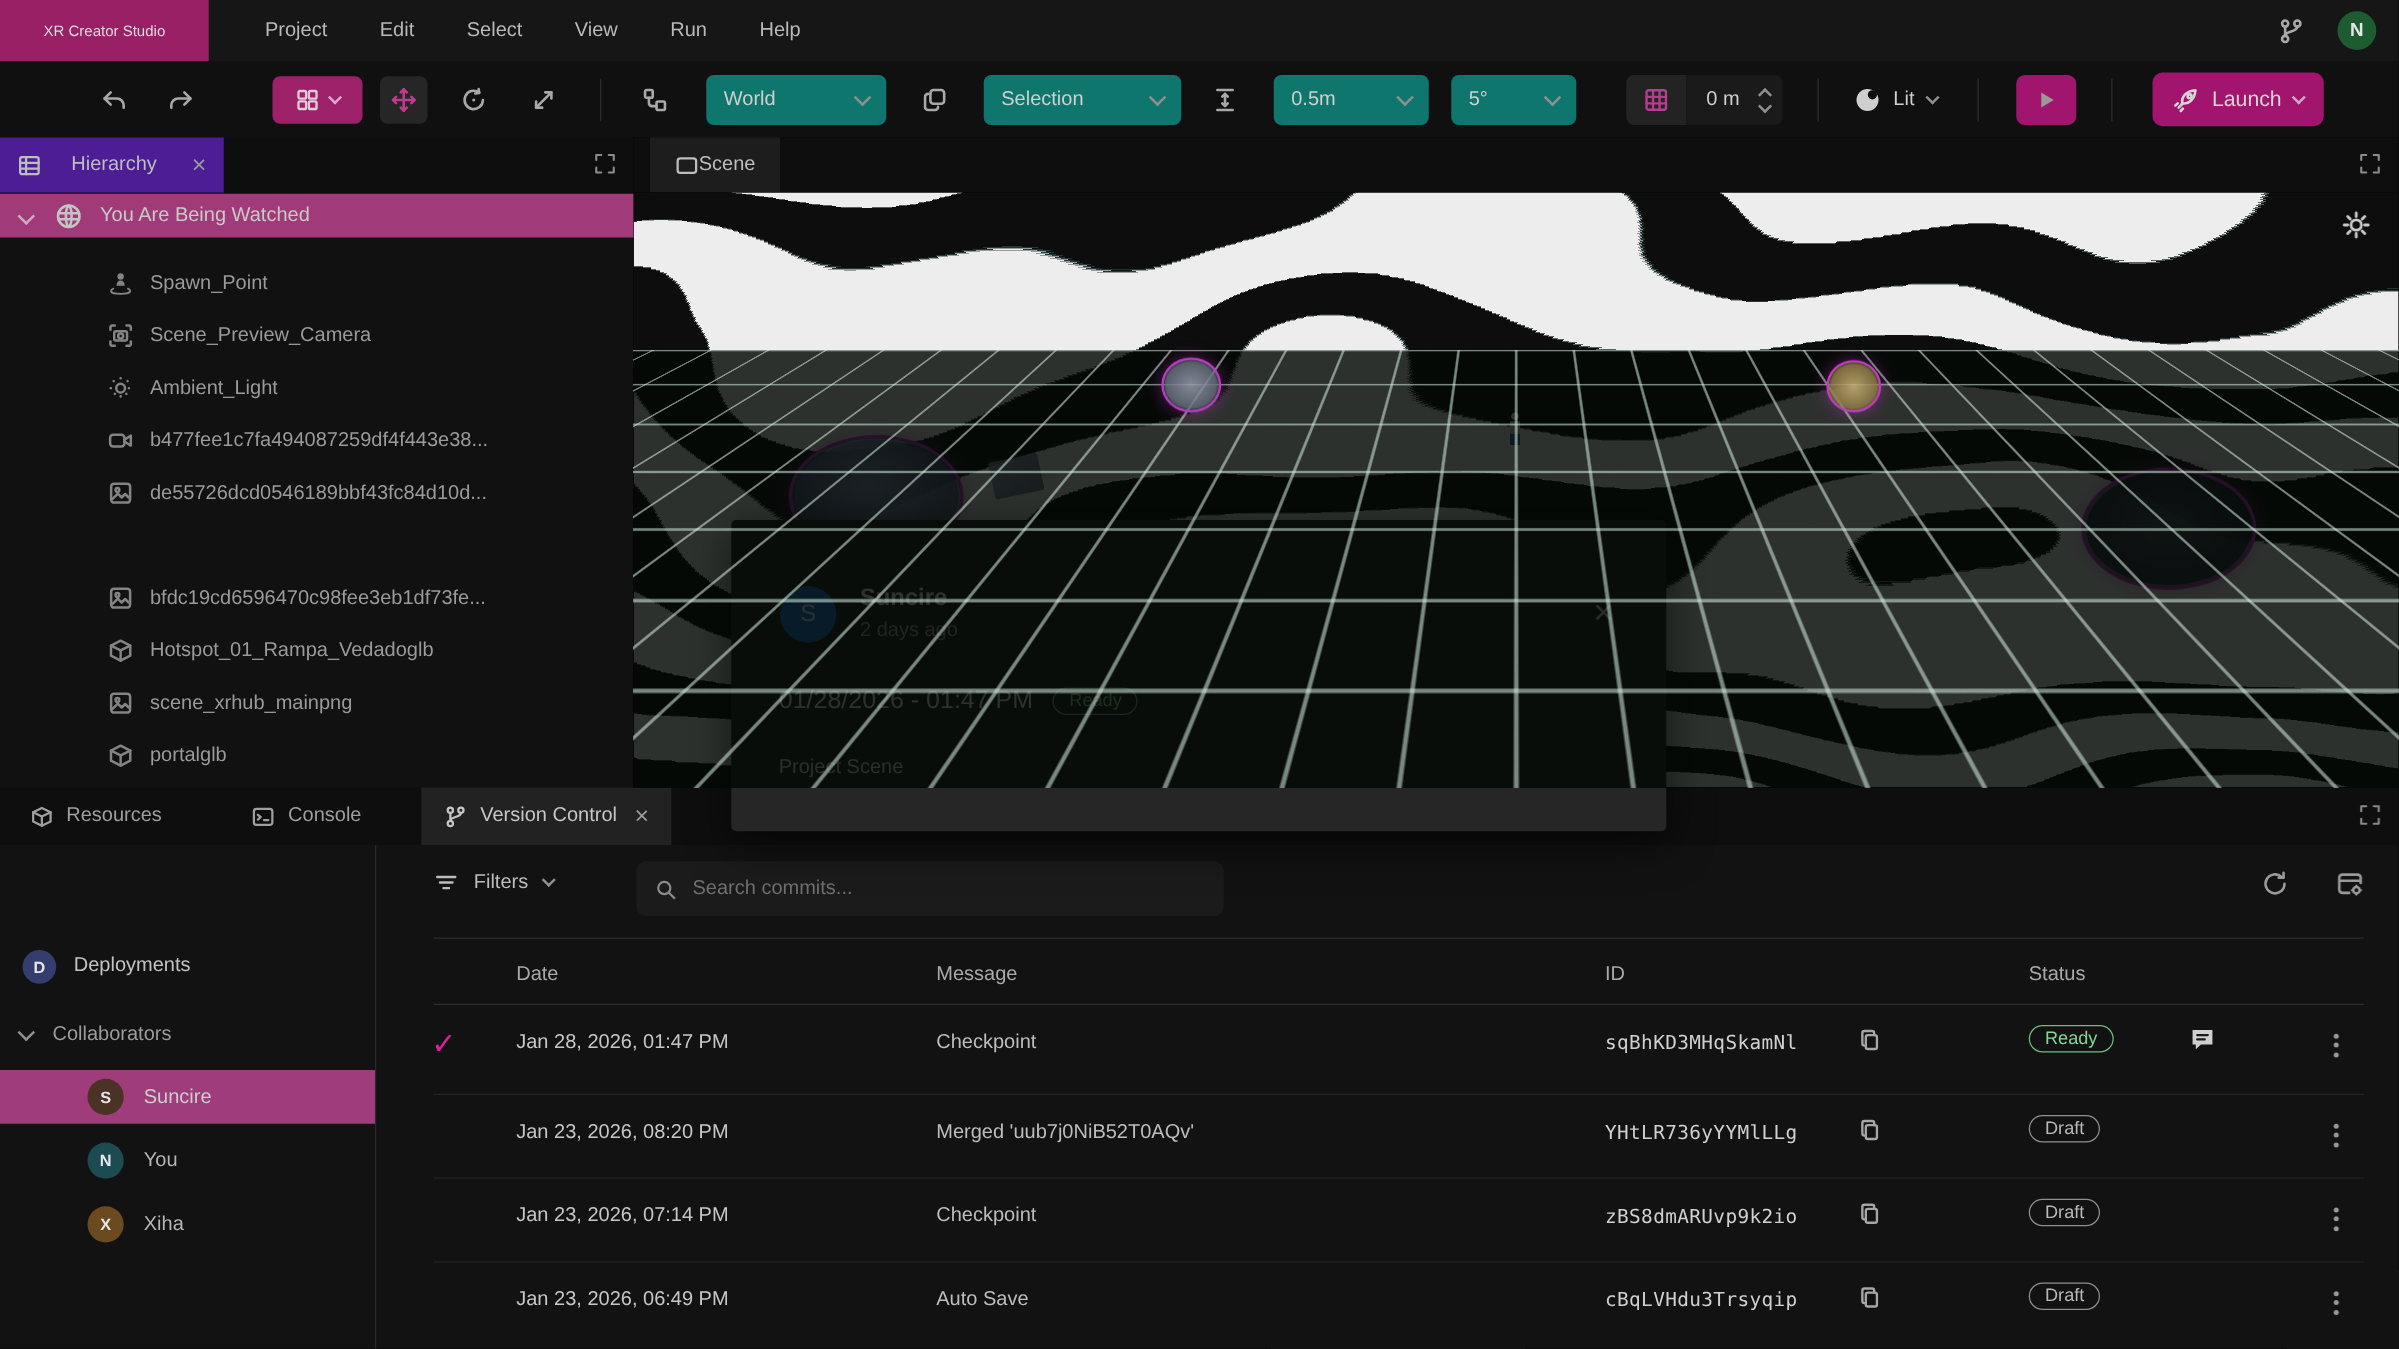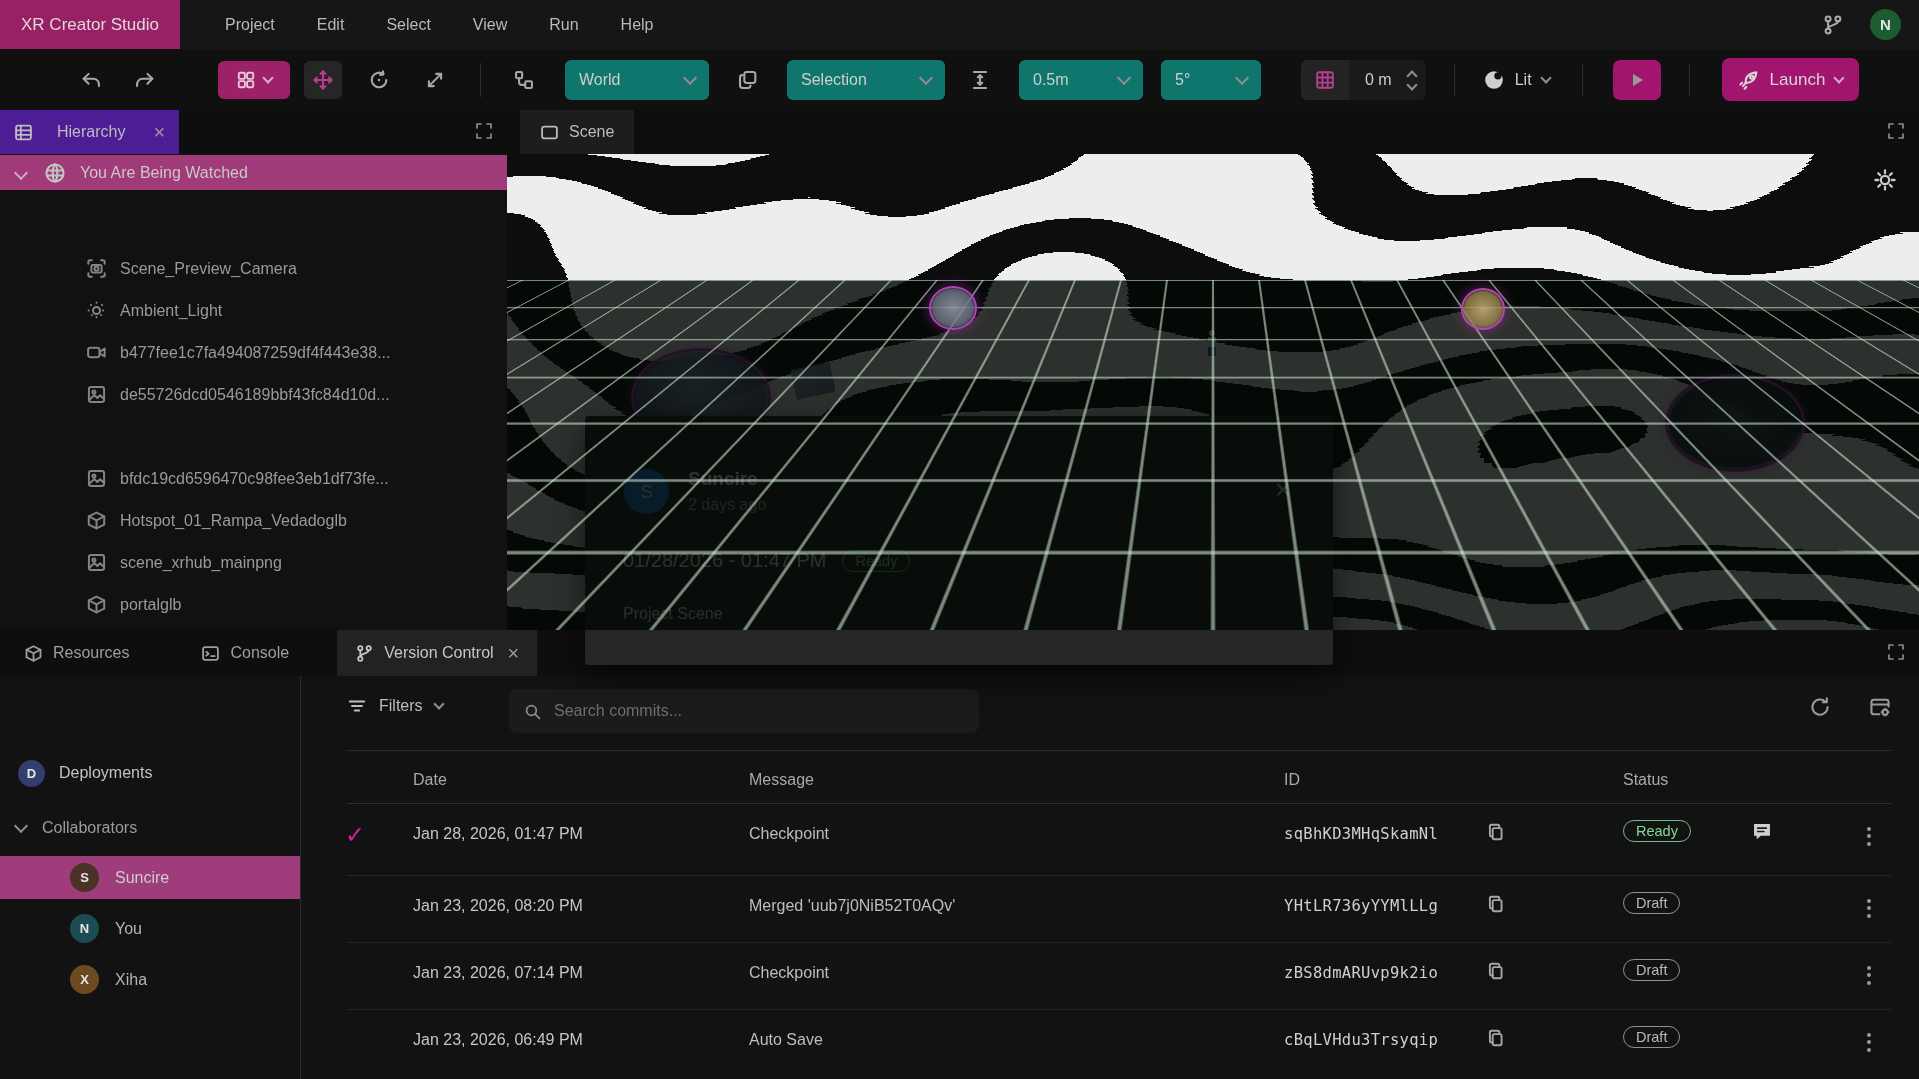--- a/index.html
+++ b/index.html
@@ -3,22 +3,22 @@
 <meta charset="utf-8">
 <style>
   html,body{margin:0;padding:0;background:#000;}
   .app{position:relative;width:1919px;height:1079px;background:#0c0c0c;overflow:hidden;
        font-family:"Liberation Sans",sans-serif;color:#c9c9c9;-webkit-font-smoothing:antialiased;}
   svg{display:block}
   .ic{stroke:currentColor;fill:none;stroke-width:1.7;stroke-linecap:round;stroke-linejoin:round}
 
   
   .menubar{position:absolute;top:0;left:0;width:100%;height:49px;background:#161616;display:flex;align-items:center;}
-  .app-title{width:180px;height:49px;background:#9a2066;color:#dcdcdc;display:flex;align-items:center;justify-content:center;
-             font-size:17px;}
+  .app-title{width:167px;height:49px;background:#9a2066;color:#dcdcdc;display:flex;align-items:center;justify-content:center;
+             font-size:12px;}
   .menu-items{display:flex;align-items:center;gap:42px;margin-left:45px;}
   .menu-item{color:#b9b9b9;font-size:16px;cursor:default;}
   .menubar-right{position:absolute;right:18px;top:0;height:49px;display:flex;align-items:center;gap:26px;}
   .avatar{border-radius:50%;display:flex;align-items:center;justify-content:center;color:#e6e6e6;font-weight:bold;}
   .avatar.user{width:31px;height:31px;background:#1d5c30;font-size:15px;}
 
   
   .toolbar{position:absolute;top:49px;left:0;width:100%;height:61px;background:#101010;display:flex;align-items:center;color:#bdbdbd;}
   .tbtn{display:flex;align-items:center;justify-content:center;width:38px;height:38px;border-radius:6px;color:#a8a8a8;}
   .tbtn.active-magenta{background:#9c2168;color:#e3cbda;width:72px;gap:8px;}
@@ -46,21 +46,21 @@
   .tree-row .ticon{position:absolute;left:86px;top:10px;color:#848484;}
   .tree-row .tlabel{position:absolute;left:120px;white-space:nowrap;overflow:hidden;max-width:375px;}
   .tree-root{position:absolute;top:45px;left:0;width:507px;height:35px;background:#a03a78;display:flex;align-items:center;color:#c9c9c9;font-size:16px;}
   .tree-root .rchev{margin-left:16px;width:8px;height:8px;border-right:2px solid #cfa9c4;border-bottom:2px solid #cfa9c4;transform:rotate(45deg);}
   .tree-root .gicon{margin-left:18px;color:#c4c4c4;}
   .tree-root .rlabel{margin-left:14px;}
 
   
   .viewport-area{position:absolute;top:110px;left:507px;width:1412px;height:520px;background:#060606;}
   .scene-tabbar{position:relative;height:44px;background:#0e0e0e;display:flex;}
-  .stab{display:flex;align-items:center;gap:10px;background:#1d1d1d;padding:0 20px;margin-left:13px;font-size:16px;color:#bdbdbd;}
+  .stab{display:flex;align-items:center;background:#1d1d1d;padding:0 20px;margin-left:13px;font-size:16px;color:#bdbdbd;}
   .scene-expand{position:absolute;right:14px;top:12px;color:#8b8b8b;}
   .canvas{position:absolute;top:44px;left:0;width:1412px;height:476px;overflow:hidden;background:#040404;}
   .sky{position:absolute;left:0;top:0;width:1412px;height:476px;}
   .vp-floor{position:absolute;left:-25%;top:126px;width:150%;height:950px;
             background-color:rgba(2,7,4,0.82);
             background-image:repeating-linear-gradient(rgba(212,238,223,0.55) 0 2px,transparent 2px 46px),
                              repeating-linear-gradient(90deg,rgba(212,238,223,0.55) 0 2px,transparent 2px 46px);
             transform:perspective(520px) rotateX(57deg);transform-origin:50% 0;}
   .portal{position:absolute;border:3px solid #c438c8;border-radius:50%;box-shadow:0 0 14px rgba(196,56,200,.45);}
   .portal .pfill{position:absolute;inset:0;border-radius:50%;filter:blur(1px);}
@@ -310,20 +310,30 @@
       <span class="rchev"></span>
       <span class="gicon">
         <svg class="ic" width="22" height="22" viewBox="0 0 18 18">
             <circle cx="9" cy="9" r="7"></circle>
             <path d="M9 2c2.5 2 2.5 12 0 14M9 2c-2.5 2-2.5 12 0 14M2.3 7h13.4M2.3 11h13.4"></path>
           </svg>
       </span>
       <span class="rlabel">You Are Being Watched</span>
     </div>
 
+    <div class="tree-row" style="top:96px">
+      <span class="ticon">
+          <svg class="ic" width="21" height="21" viewBox="0 0 18 18">
+            <circle cx="9" cy="4.5" r="2.2" fill="currentColor" stroke="none"></circle>
+            <path d="M9 7.2c-1.8 0-2.8 1.4-2.8 3.6h5.6c0-2.2-1-3.6-2.8-3.6z" fill="currentColor" stroke="none"></path>
+            <path d="M4 12.8c-1 .4-1.6 1-1.6 1.6 0 1.1 2.9 2 6.6 2s6.6-.9 6.6-2c0-.6-.6-1.2-1.6-1.6" stroke-width="1.3"></path>
+          </svg>
+        </span>
+      <span class="tlabel">Spawn_Point</span>
+    </div>
     <div class="tree-row" style="top:180px">
       <span class="ticon">
           <svg class="ic" width="21" height="21" viewBox="0 0 18 18">
             <circle cx="9" cy="9" r="3"></circle>
             <path d="M9 2.2v1.2M9 14.6v1.2M2.2 9h1.2M14.6 9h1.2M4.2 4.2l.9.9M12.9 12.9l.9.9M13.8 4.2l-.9.9M5.1 12.9l-.9.9" stroke-dasharray="0.1 2.2"></path>
           </svg>
         </span>
       <span class="tlabel">Ambient_Light</span>
     </div>
     <div class="tree-row" style="top:138px">

